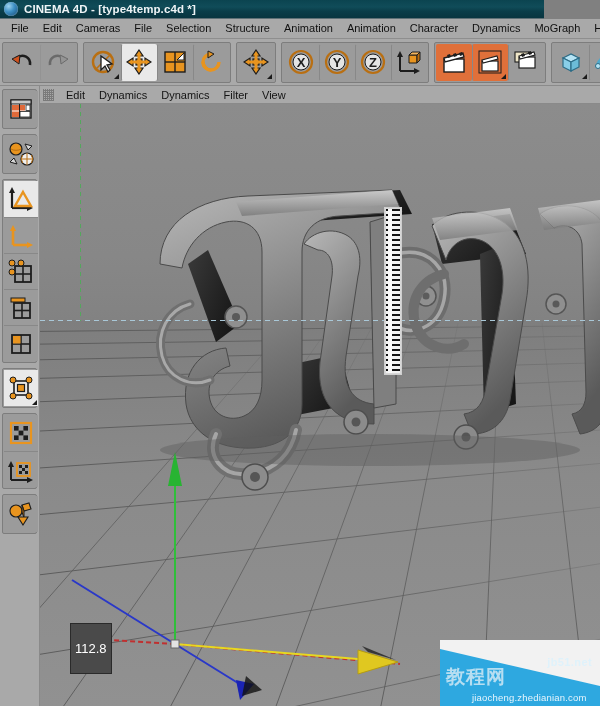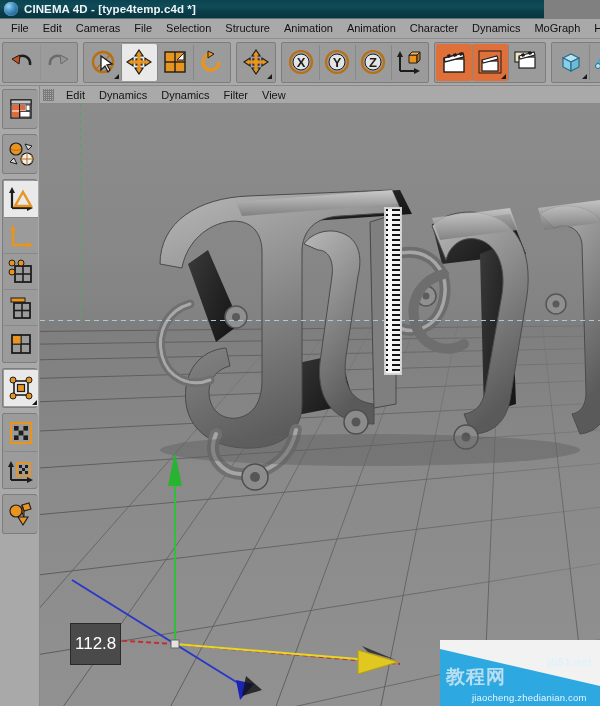--- a/index.html
+++ b/index.html
@@ -137,22 +137,22 @@
     box-shadow: 0 0 0 1px #cfcfcf;
   }
   .ruler::after {
     content: ""; position: absolute; left: 2px; top: 0; width: 4px; height: 100%;
     background: #fafafa;
   }
 
   
   .coord-label {
     position: absolute; left: 30px; top: 519px; z-index: 7;
-    background: #4a4a4a; color: #fff; font-size: 17px;
-    padding: 10px 4px; border: 1px solid #2a2a2a; white-space: nowrap;
+    background: #4a4a4a; color: #fff; font-size: 13px;
+    padding: 17px 4px; border: 1px solid #2a2a2a; white-space: nowrap;
   }
 
   
   .watermark {
     position: absolute; right: 0; bottom: 0; width: 160px; height: 66px;
     overflow: hidden; z-index: 9; margin-top: 32px;
   }
   .wm-bg { position: absolute; inset: 0; background: #2ea8e0; }
   .wm-slash {
     position: absolute; left: -20px; top: -28px; width: 210px; height: 56px;

